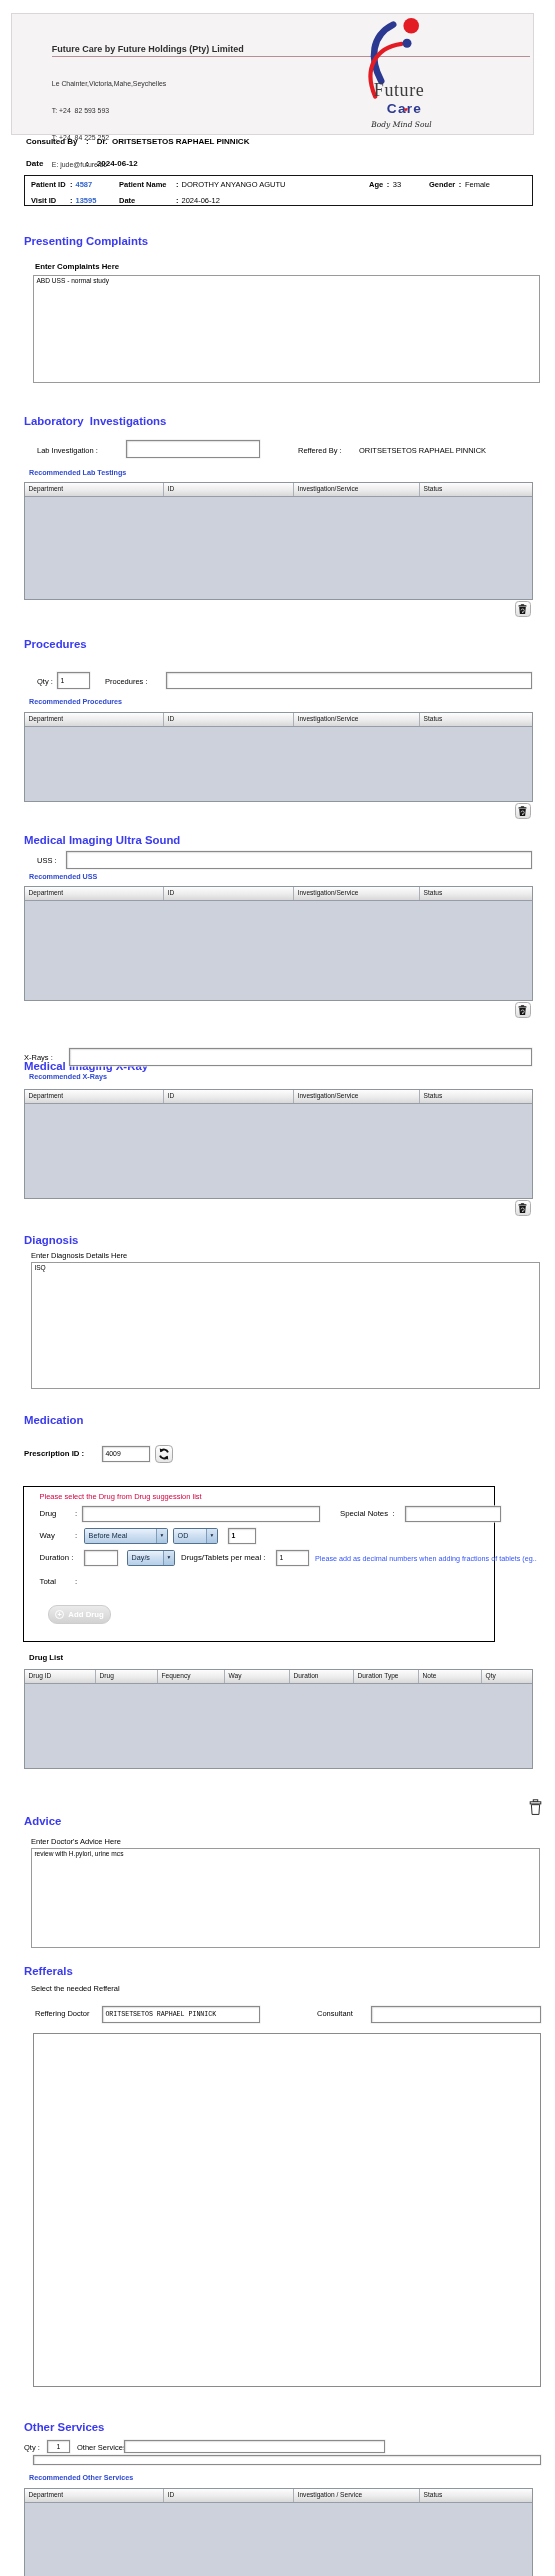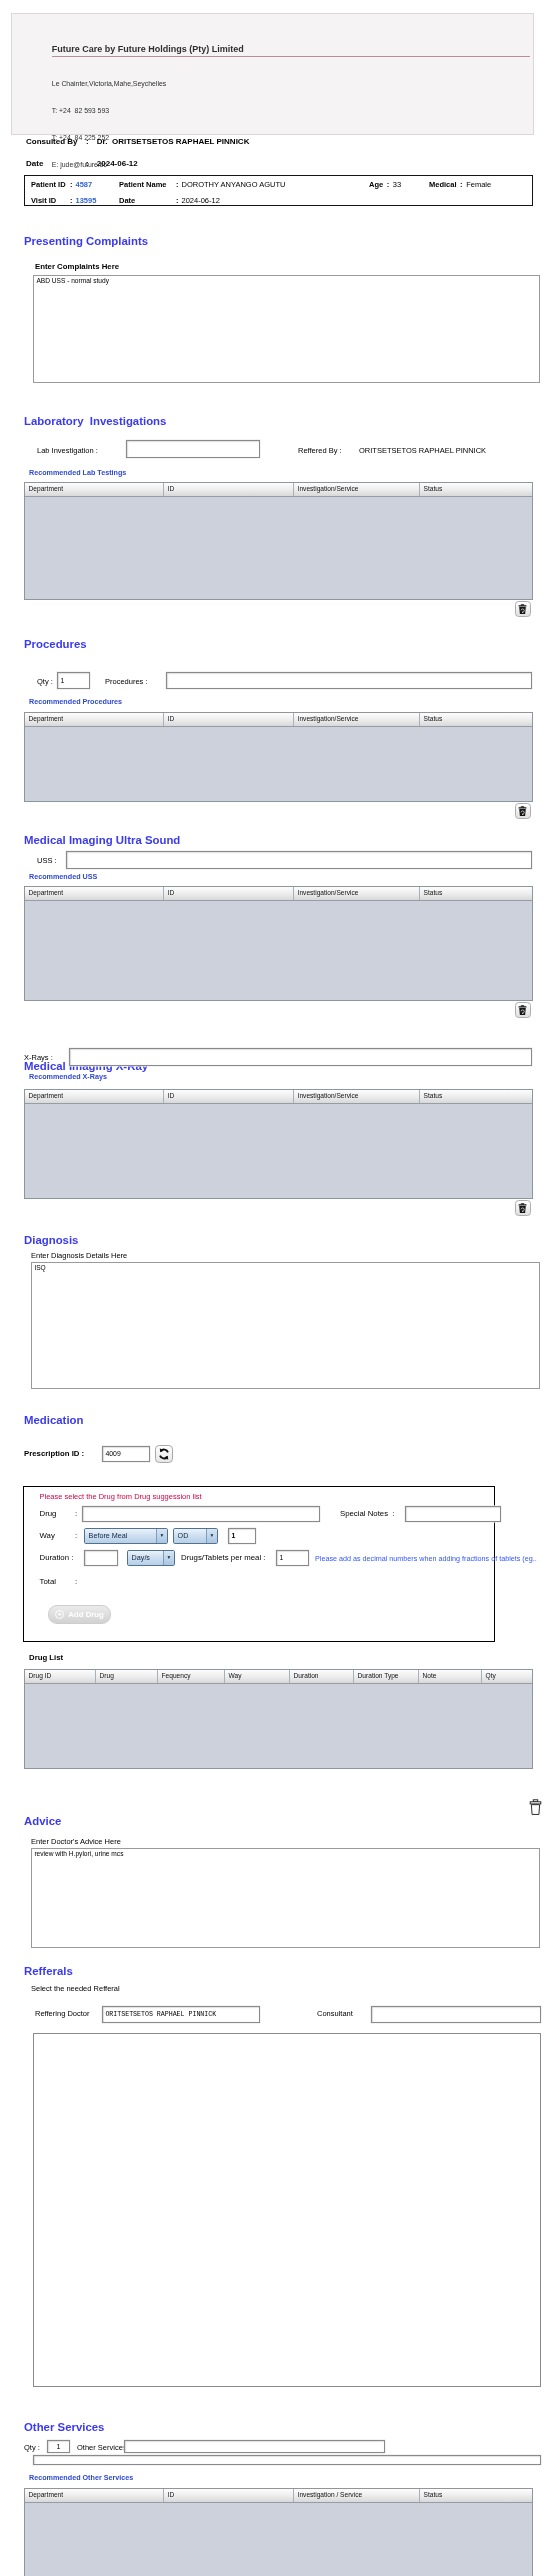--- a/index.html
+++ b/index.html
@@ -98,20 +98,32 @@
   <div class="hdr">
     <div class="hdr-title">Future Care by Future Holdings (Pty) Limited</div>
     <div class="hdr-rule"></div>
     <div class="hdr-lines">
       <div>Le Chainter,Victoria,Mahe,Seychelles</div>
       <div>T: +24  82 593 593</div>
       <div>T: +24  84 225 252</div>
       <div>E: jude@future.sc</div>
       <div>Company No.8417652-2</div>
     </div>
+    <div class="logo">
+      <svg width="90" height="90" viewBox="0 0 150 150">
+        <path d="M42 120 C 22 82, 26 44, 62 26" stroke="#2b3990" stroke-width="11" fill="none" stroke-linecap="round"></path>
+        <circle cx="92" cy="28" r="13" fill="#e31b23"></circle>
+        <path d="M32 146 C 12 100, 32 64, 76 58" stroke="#e31b23" stroke-width="7" fill="none" stroke-linecap="round"></path>
+        <circle cx="85" cy="57" r="7.5" fill="#2b3990"></circle>
+      </svg>
+      <div class="logo-future">Future</div>
+      <div class="logo-care">Care</div>
+      <span class="logo-heart">♥</span>
+      <div class="logo-tag">Body Mind Soul</div>
+    </div>
   </div>
 
   <div class="consult-row" style="top:137px">
     <span class="c-lbl">Consulted By</span>
     <span class="c-colon">:</span>
     <span class="pre">Dr.  ORITSETSETOS RAPHAEL PINNICK</span>
   </div>
   <div class="consult-row" style="top:159px">
     <span class="c-lbl">Date</span>
     <span class="c-colon">:</span>
@@ -128,21 +140,21 @@
       <span class="pb-l w96">Patient Name</span>
       <span class="pb-c">:</span>
       <span>DOROTHY ANYANGO AGUTU</span>
     </div>
     <div class="pb-item" style="left:344px;top:4.2px">
       <span class="pb-l">Age</span>
       <span class="pb-c" style="padding:0 3.6px">:</span>
       <span>33</span>
     </div>
     <div class="pb-item" style="left:404px;top:4.2px">
-      <span class="pb-l">Medical</span>
+      <span class="pb-l">Gender</span>
       <span class="pb-c" style="padding:0 3.6px">:</span>
       <span>Female</span>
     </div>
     <div class="pb-item" style="left:6px;top:20px">
       <span class="pb-l w66">Visit ID</span>
       <span class="pb-c">:</span>
       <span class="blue">13595</span>
     </div>
     <div class="pb-item" style="left:94px;top:20px">
       <span class="pb-l w96">Date</span>

